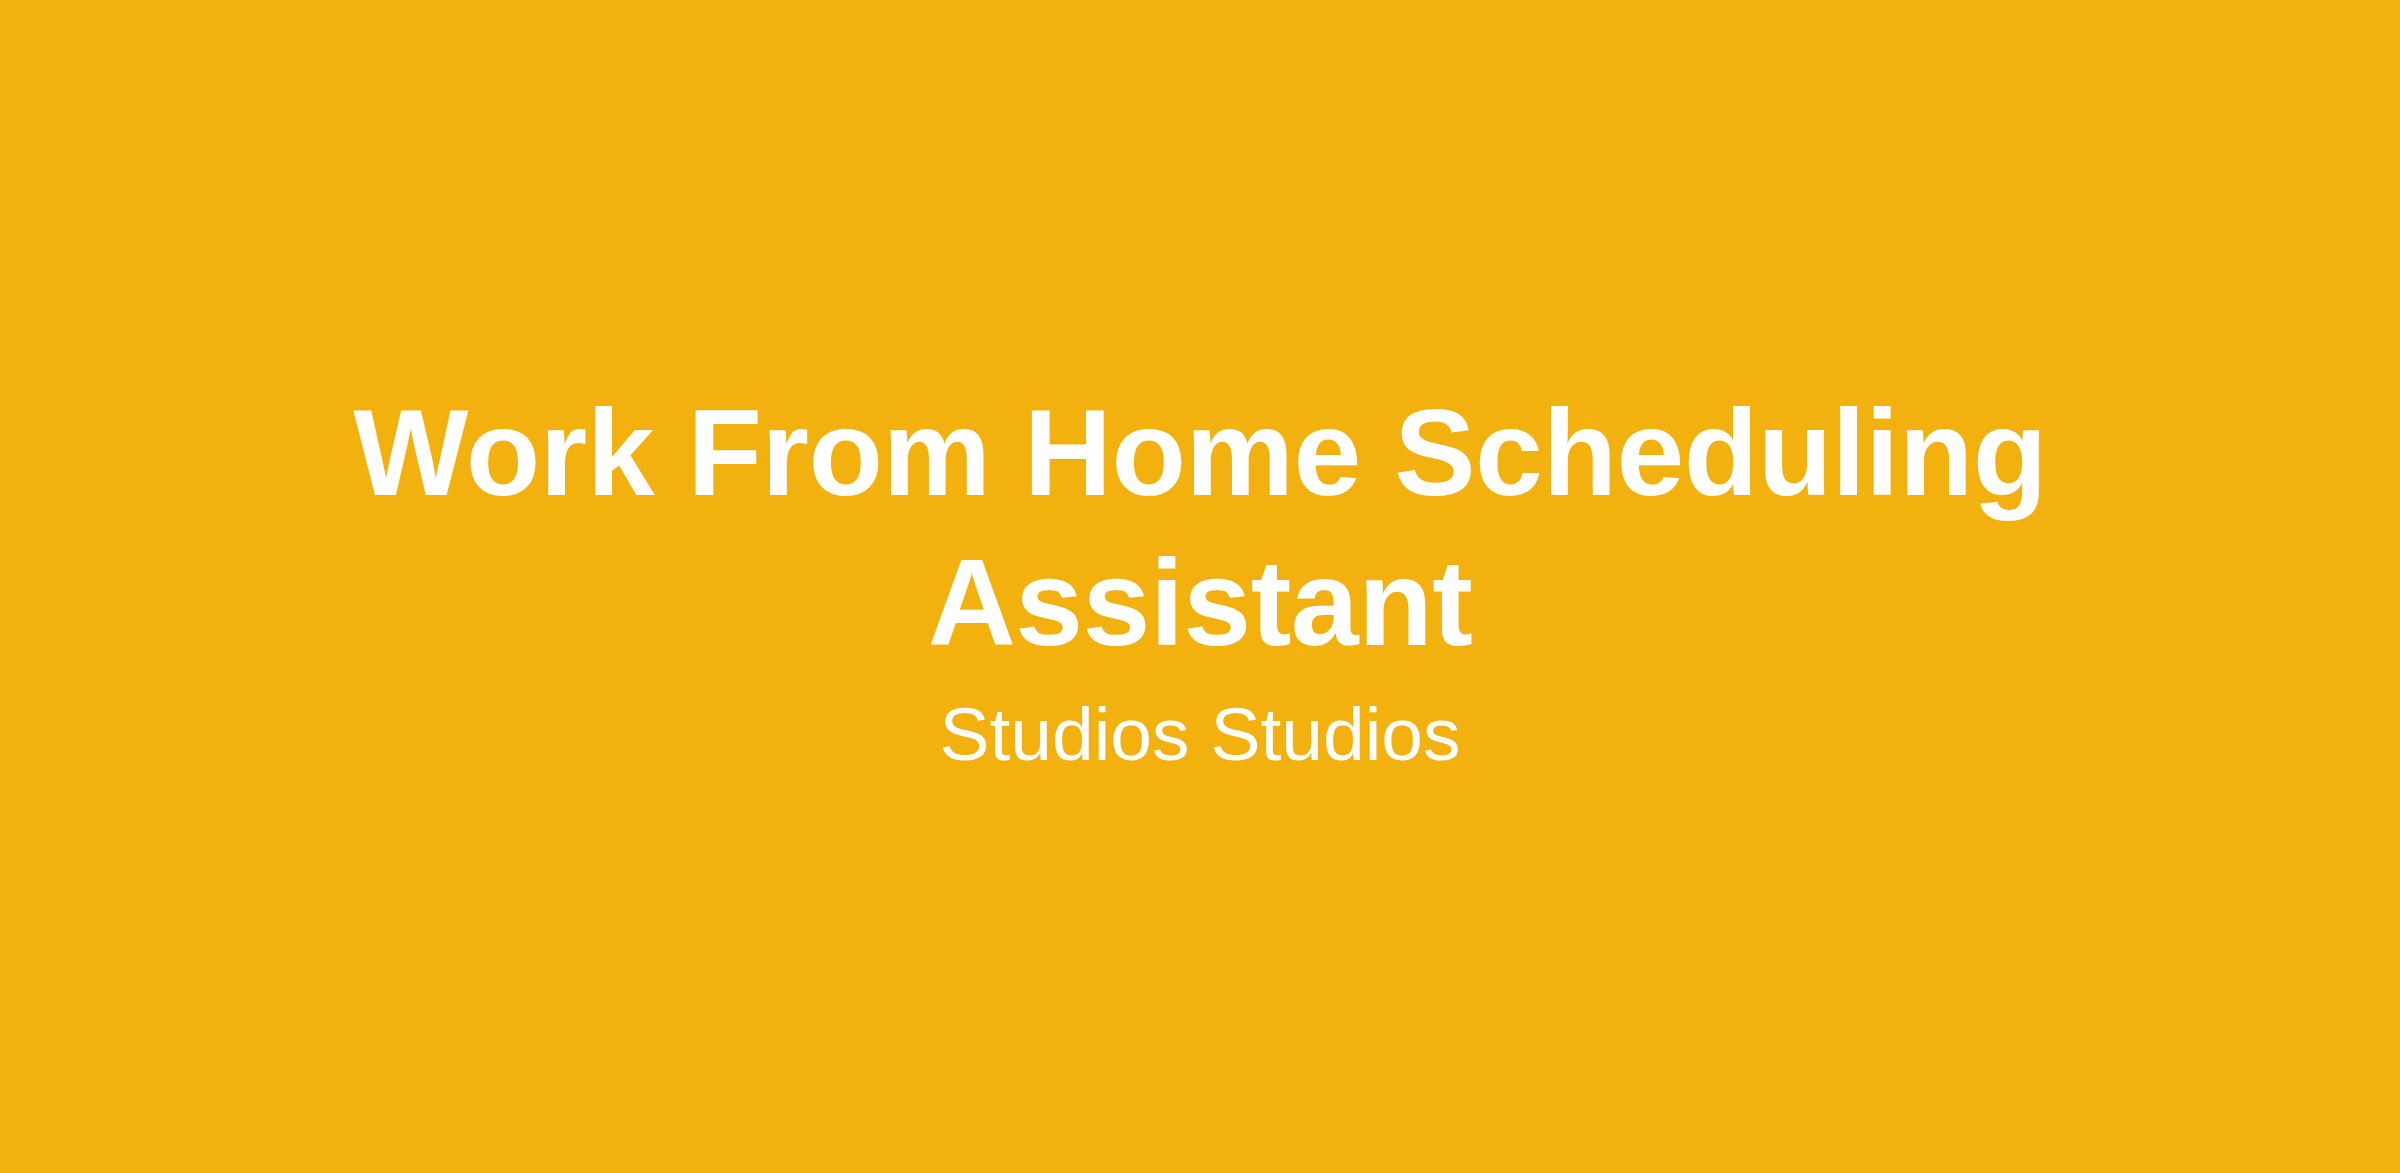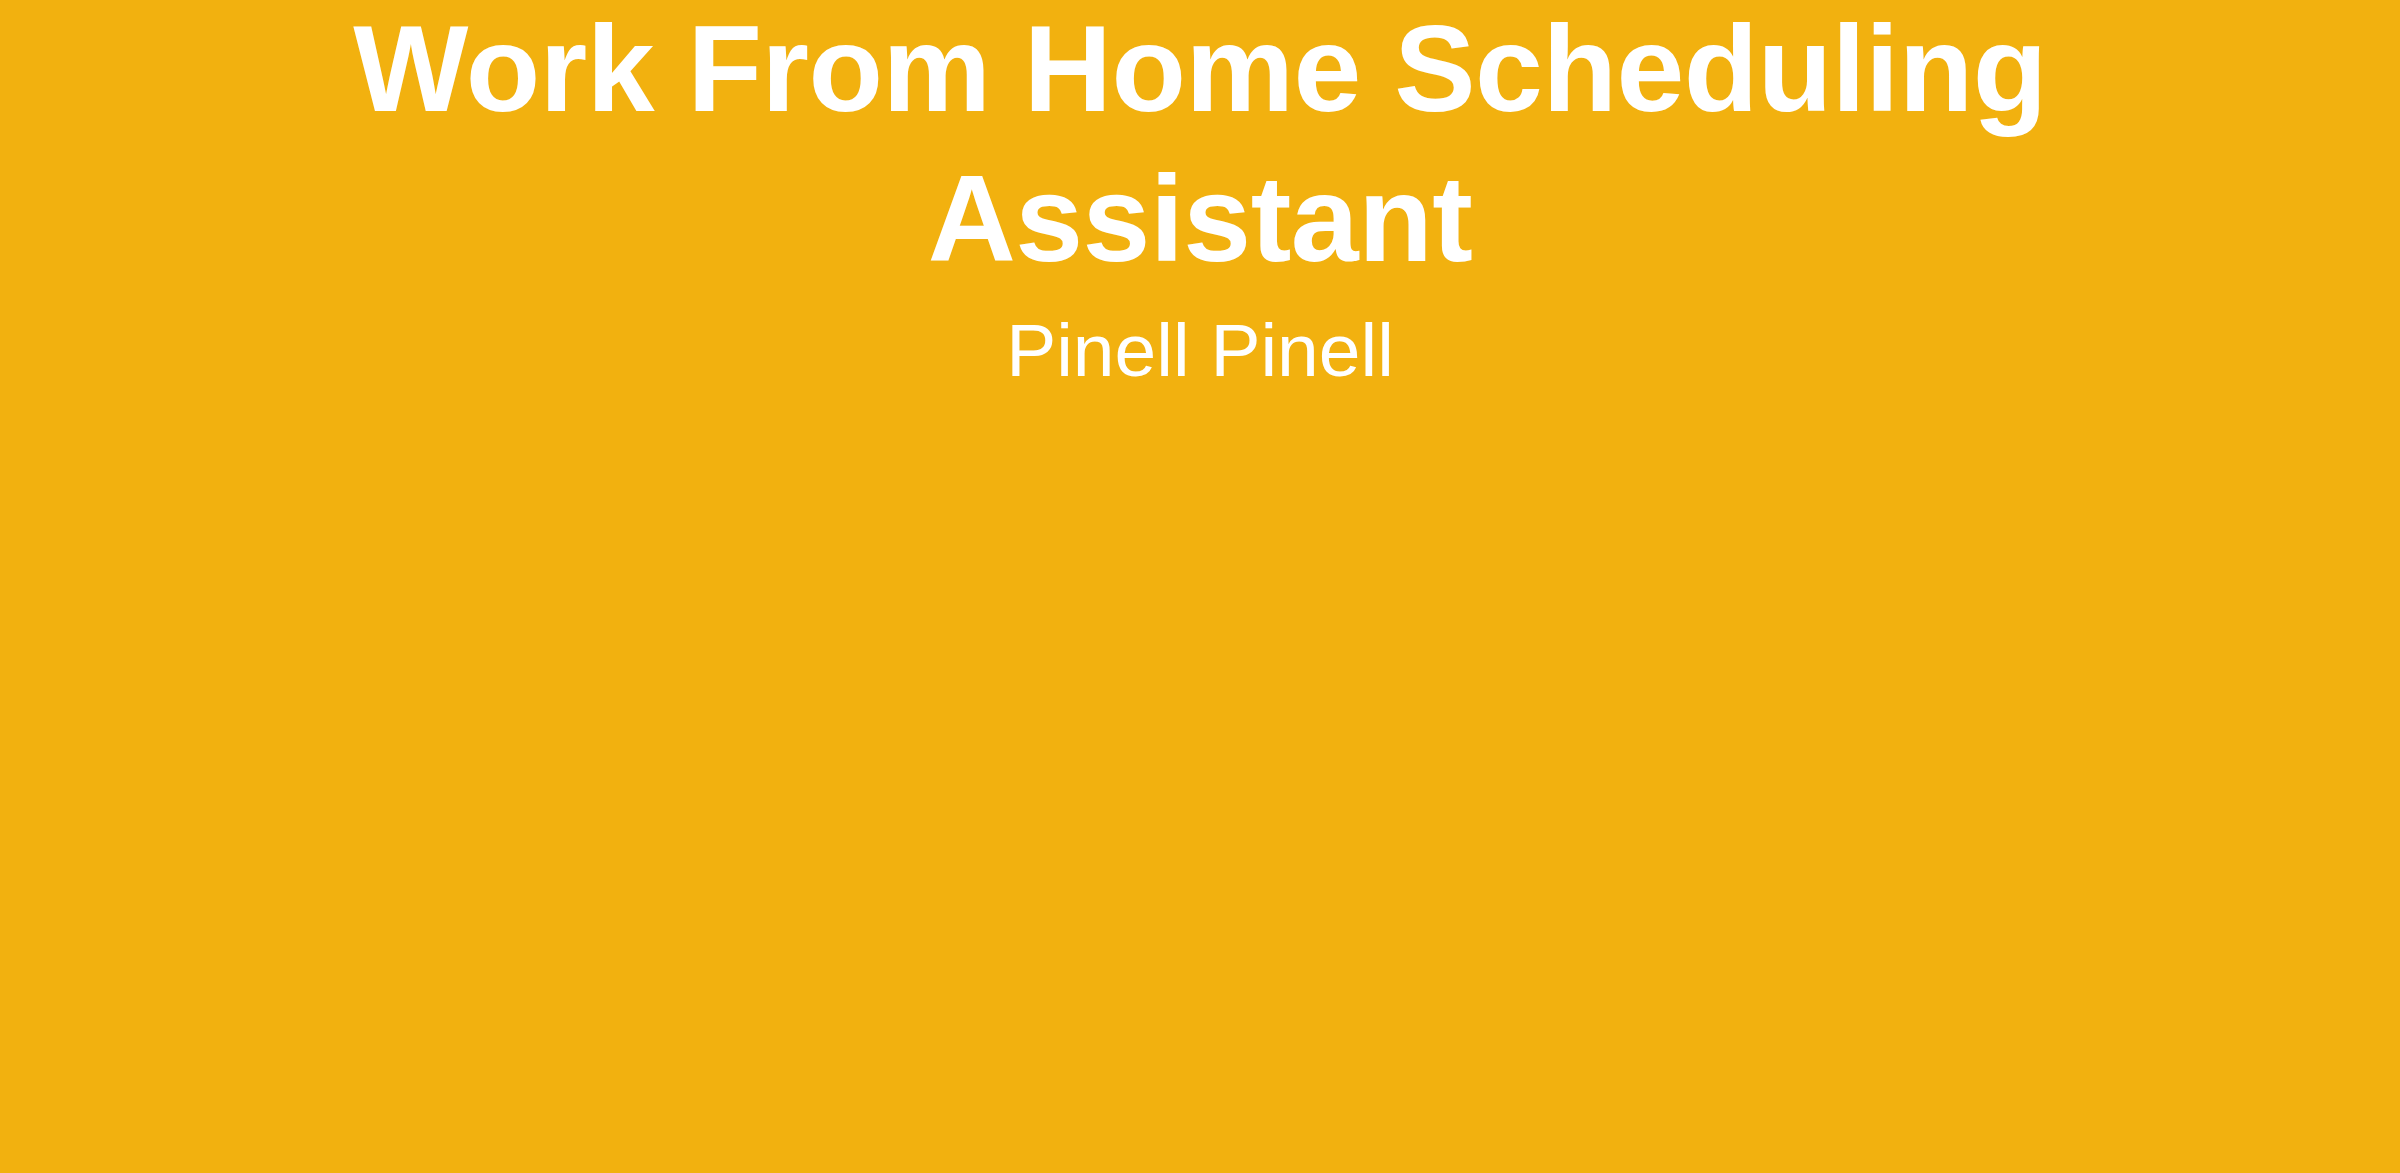--- a/index.html
+++ b/index.html
@@ -18,21 +18,21 @@
 
   .slide {
     position: relative;
     box-sizing: border-box;
     width: 2400px;
     height: 1173px;
     background: #F2B10F;
     display: flex;
     flex-direction: column;
     align-items: center;
-    justify-content: flex-start;
+    justify-content: center;
   }
 
   .title-block {
     width: 1800px;
     text-align: center;
     
     margin-top: -6px;
   }
 
   .slide-title {
@@ -59,15 +59,15 @@
     margin: 0;
     padding: 0;
   }
 </style>
 </head>
 <body>
 
 <div class="slide">
   <div class="title-block">
     <h1 class="slide-title">Work From Home Scheduling Assistant</h1>
-    <p class="slide-subtitle">Pinell Pinell</p>
+    <p class="slide-subtitle">Studios Studios</p>
   </div>
 </div>
 
 </body></html>

